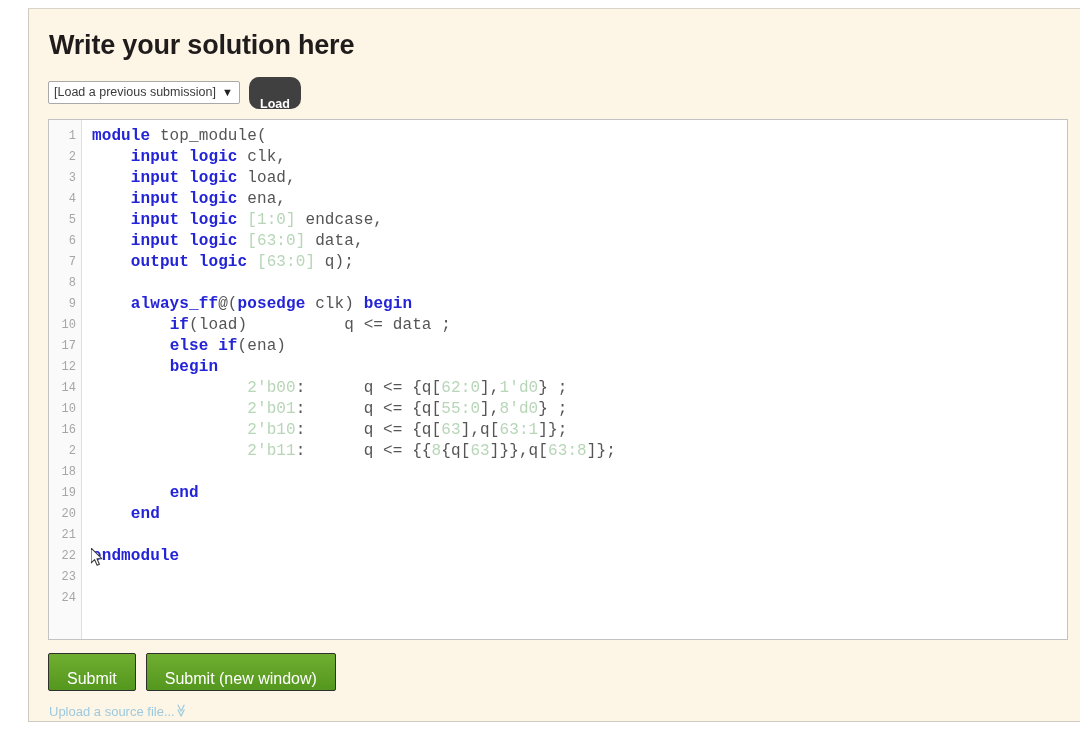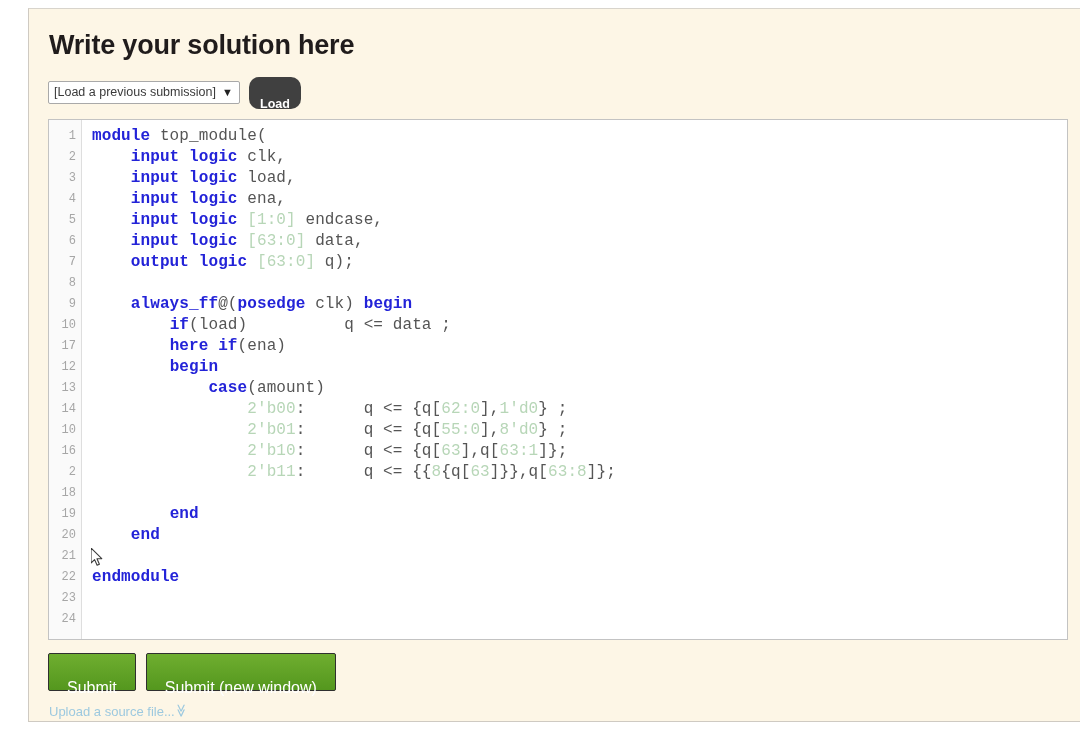--- a/index.html
+++ b/index.html
@@ -143,21 +143,21 @@
   }
 
   
   #button-row {
     display: flex;
     gap: 10px;
     padding: 13px 0 0 19px;
   }
   .submit-btn {
     height: 38px;
-    padding: 16px 18px;
+    padding: 7px 18px;
     background: #5fa125;
     background-image: linear-gradient(#6fae30, #54971e);
     color: #ffffff;
     font-size: 16px;
     font-family: "Liberation Sans", sans-serif;
     border: 1px solid #2f2f2f;
     border-radius: 2px;
     cursor: pointer;
     line-height: 36px;
   }
@@ -203,23 +203,22 @@
         <div class="code-line"><span class="ln">1</span><span class="ltxt"><span class="kw">module</span><span class="id"> top_module(</span></span></div>
         <div class="code-line"><span class="ln">2</span><span class="ltxt"><span class="id">    </span><span class="kw">input logic</span><span class="id"> clk,</span></span></div>
         <div class="code-line"><span class="ln">3</span><span class="ltxt"><span class="id">    </span><span class="kw">input logic</span><span class="id"> load,</span></span></div>
         <div class="code-line"><span class="ln">4</span><span class="ltxt"><span class="id">    </span><span class="kw">input logic</span><span class="id"> ena,</span></span></div>
         <div class="code-line"><span class="ln">5</span><span class="ltxt"><span class="id">    </span><span class="kw">input logic</span><span class="id"> </span><span class="num">[1:0]</span><span class="id"> endcase,</span></span></div>
         <div class="code-line"><span class="ln">6</span><span class="ltxt"><span class="id">    </span><span class="kw">input logic</span><span class="id"> </span><span class="num">[63:0]</span><span class="id"> data,</span></span></div>
         <div class="code-line"><span class="ln">7</span><span class="ltxt"><span class="id">    </span><span class="kw">output logic</span><span class="id"> </span><span class="num">[63:0]</span><span class="id"> q);</span></span></div>
         <div class="code-line"><span class="ln">8</span><span class="ltxt"></span></div>
         <div class="code-line"><span class="ln">9</span><span class="ltxt"><span class="id">    </span><span class="kw">always_ff</span><span class="id">@(</span><span class="kw">posedge</span><span class="id"> clk) </span><span class="kw">begin</span></span></div>
         <div class="code-line"><span class="ln">10</span><span class="ltxt"><span class="id">        </span><span class="kw">if</span><span class="id">(load)          q &lt;= data ;</span></span></div>
-        <div class="code-line"><span class="ln">17</span><span class="ltxt"><span class="id">        </span><span class="kw">here if</span><span class="id">(ena)</span></span></div>
+        <div class="code-line"><span class="ln">17</span><span class="ltxt"><span class="id">        </span><span class="kw">else if</span><span class="id">(ena)</span></span></div>
         <div class="code-line"><span class="ln">12</span><span class="ltxt"><span class="id">        </span><span class="kw">begin</span></span></div>
-        <div class="code-line"><span class="ln">13</span><span class="ltxt"><span class="id">            </span><span class="kw">case</span><span class="id">(amount)</span></span></div>
         <div class="code-line"><span class="ln">14</span><span class="ltxt"><span class="id">                </span><span class="num">2'b00</span><span class="id">:      q &lt;= {q[</span><span class="num">62:0</span><span class="id">],</span><span class="num">1'd0</span><span class="id">} ;</span></span></div>
         <div class="code-line"><span class="ln">10</span><span class="ltxt"><span class="id">                </span><span class="num">2'b01</span><span class="id">:      q &lt;= {q[</span><span class="num">55:0</span><span class="id">],</span><span class="num">8'd0</span><span class="id">} ;</span></span></div>
         <div class="code-line"><span class="ln">16</span><span class="ltxt"><span class="id">                </span><span class="num">2'b10</span><span class="id">:      q &lt;= {q[</span><span class="num">63</span><span class="id">],q[</span><span class="num">63:1</span><span class="id">]};</span></span></div>
         <div class="code-line"><span class="ln">2</span><span class="ltxt"><span class="id">                </span><span class="num">2'b11</span><span class="id">:      q &lt;= {{</span><span class="num">8</span><span class="id">{q[</span><span class="num">63</span><span class="id">]}},q[</span><span class="num">63:8</span><span class="id">]};</span></span></div>
         <div class="code-line"><span class="ln">18</span></div>
         <div class="code-line"><span class="ln">19</span><span class="ltxt"><span class="id">        </span><span class="kw">end</span></span></div>
         <div class="code-line"><span class="ln">20</span><span class="ltxt"><span class="id">    </span><span class="kw">end</span></span></div>
         <div class="code-line"><span class="ln">21</span><span class="ltxt"></span></div>
         <div class="code-line"><span class="ln">22</span><span class="ltxt"><span class="kw">endmodule</span></span></div>
         <div class="code-line"><span class="ln">23</span><span class="ltxt"></span></div>

